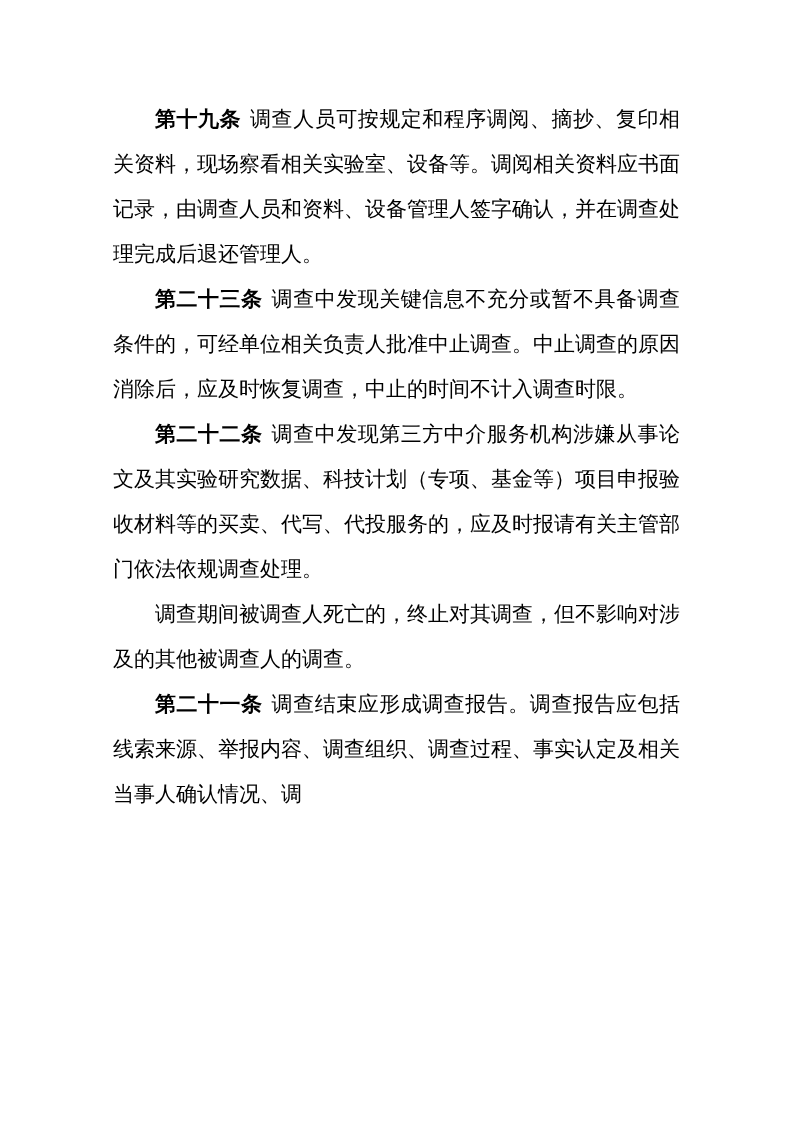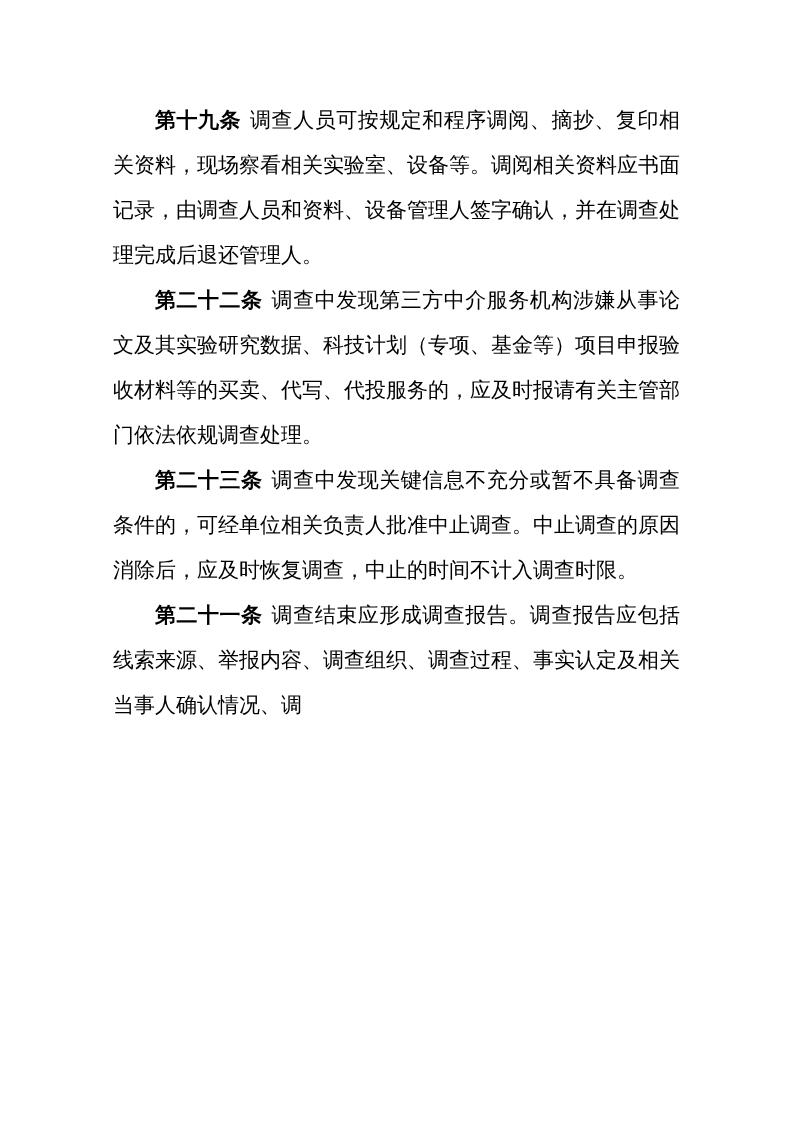--- a/index.html
+++ b/index.html
@@ -6,21 +6,21 @@
     margin: 0;
     padding: 0;
     background: #ffffff;
   }
   .page {
     position: relative;
     width: 793px;
     height: 828px;
     background: #ffffff;
     overflow: hidden;
-    font-family: Liberation Serif, serif;
+    font-family: Liberation Mono, monospace;
     color: #000000;
   }
   .content {
     position: absolute;
     left: 113px;
     top: 98px;
     width: 567px;
   }
   .para {
     margin: 0;
@@ -47,26 +47,29 @@
 <div class="page">
   <div class="content">
 
     <p class="para">
       <span class="art-num">第十九条</span><span class="art-text">调查人员可按规定和程序调阅、摘抄、复印相关资料，现场察看相关实验室、设备等。调阅相关资料应书面记录，由调查人员和资料、设备管理人签字确认，并在调查处理完成后退还管理人。</span>
     </p>
 
 
 
     <p class="para">
+      <span class="art-num">第二十三条</span><span class="art-text">调查中发现关键信息不充分或暂不具备调查条件的，可经单位相关负责人批准中止调查。中止调查的原因消除后，应及时恢复调查，中止的时间不计入调查时限。</span>
+    </p>
+
+    <p class="para">
       <span class="art-num">第二十二条</span><span class="art-text">调查中发现第三方中介服务机构涉嫌从事论文及其实验研究数据、科技计划（专项、基金等）项目申报验收材料等的买卖、代写、代投服务的，应及时报请有关主管部门依法依规调查处理。</span>
     </p>
 
     <p class="para">
-      <span class="art-num">第二十三条</span><span class="art-text">调查中发现关键信息不充分或暂不具备调查条件的，可经单位相关负责人批准中止调查。中止调查的原因消除后，应及时恢复调查，中止的时间不计入调查时限。</span>
+      <span class="art-text">调查期间被调查人死亡的，终止对其调查，但不影响对涉及的其他被调查人的调查。</span>
     </p>
-
 
     <p class="para">
       <span class="art-num">第二十一条</span><span class="art-text">调查结束应形成调查报告。调查报告应包括线索来源、举报内容、调查组织、调查过程、事实认定及相关当事人确认情况、调</span>
     </p>
 
   </div>
 </div>
 
 </body></html>

